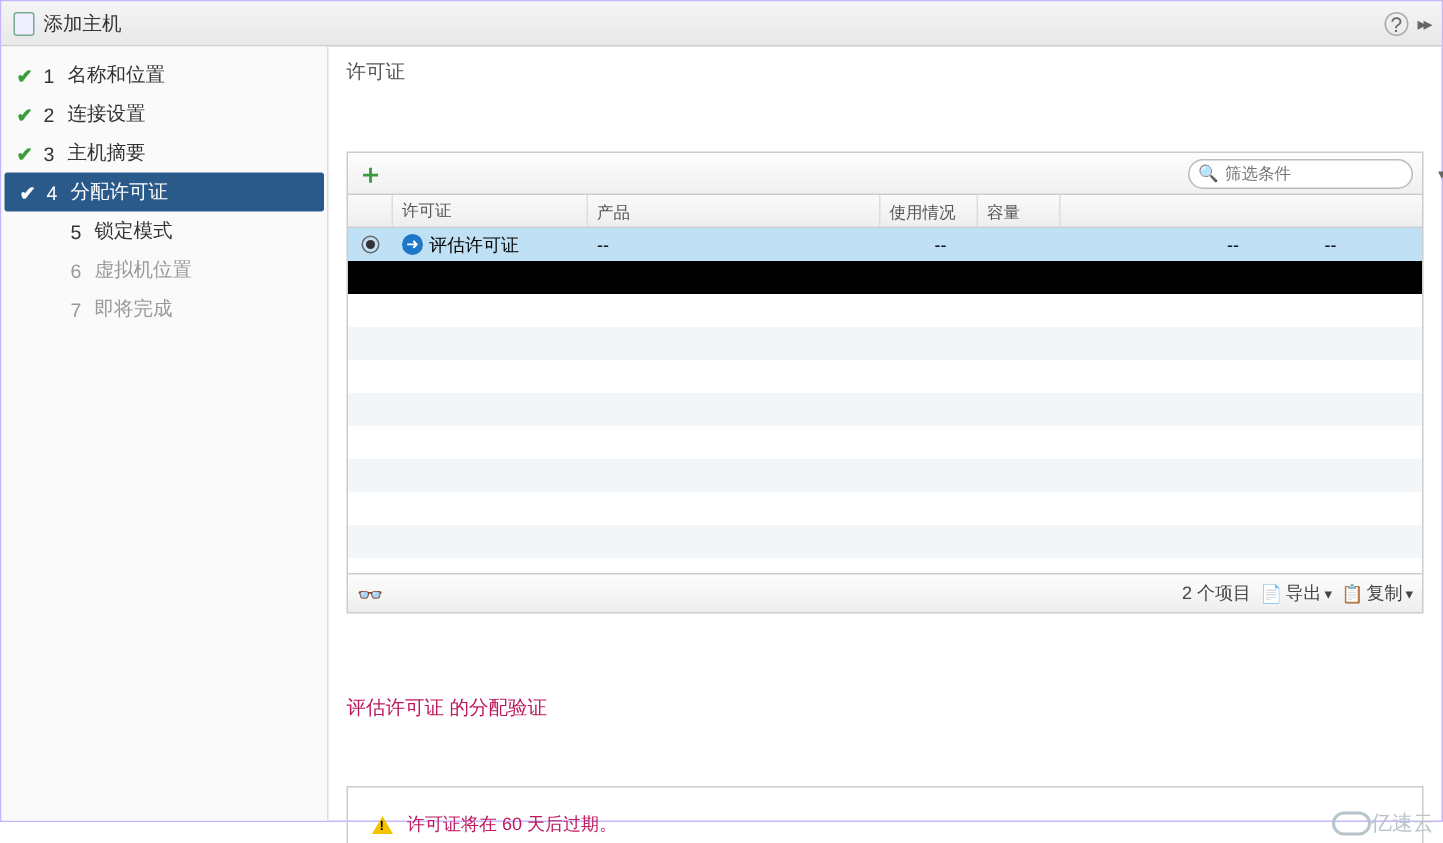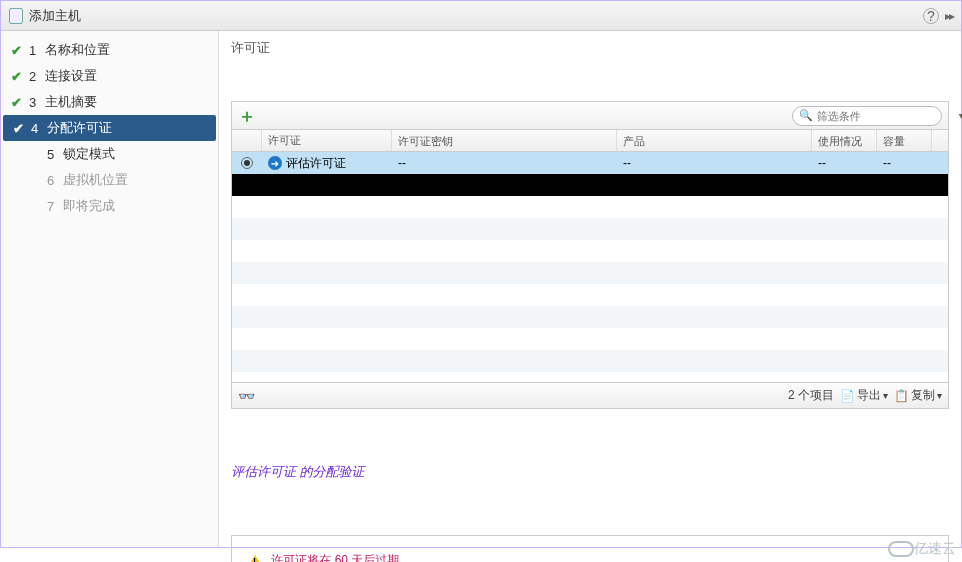--- a/index.html
+++ b/index.html
@@ -45,21 +45,21 @@
 .c4 { width:65px; }
 .c5 { width:55px; }
 .radio { width:12px; height:12px; border:1px solid #666; border-radius:50%; display:flex; align-items:center; justify-content:center; }
 .radio .dot { width:6px; height:6px; background:#333; border-radius:50%; }
 .arrow-ico { width:14px; height:14px; border-radius:50%; background:#1e78c8; color:#fff; display:inline-flex; align-items:center; justify-content:center; font-size:10px; margin-right:4px; }
 .tfoot { height:26px; background:linear-gradient(#fdfdfd,#eee); border-top:1px solid #ccc; display:flex; align-items:center; padding:0 6px; font-size:12px; color:#444; }
 .tfoot .bino { color:#555; margin-right:6px; font-size:14px; }
 .tfoot .spacer { flex:1; }
 .tfoot .act { margin-left:6px; display:flex; align-items:center; cursor:pointer; }
 .tfoot .act .ic { margin-right:2px; }
-.validation-title { font-size:13px; color:#6d28d9; margin:14px 0 14px;font-style:italic; }
+.validation-title { font-size:13px; color:#be185d; margin:14px 0 3px; }
 .validation-box { border:1px solid #ccc; height:74px; padding:16px; font-size:12px; color:#be185d; }
 .warn-ico { display:inline-block; width:0; height:0; border-left:7px solid transparent; border-right:7px solid transparent; border-bottom:12px solid #f5c400; position:relative; margin-right:6px; vertical-align:middle; }
 .warn-ico::after { content:"!"; position:absolute; left:-2px; top:1px; font-size:9px; color:#000; font-weight:bold; }
 .footer { height:40px; border-top:1px solid #ccc; background:linear-gradient(#fdfdfd,#eee); display:flex; align-items:center; justify-content:flex-end; padding:0 12px; gap:8px; }
 .btn { min-width:64px; height:24px; border:1px solid #aaa; background:linear-gradient(#fff,#eee); font-size:12px; color:#333; border-radius:2px; cursor:pointer; }
 .btn.disabled { color:#aaa; }
 .watermark { position:absolute; right:6px; bottom:4px; font-size:14px; color:#b8c4cc; display:flex; align-items:center; gap:0; pointer-events:none; }
 .watermark .cloud { width:26px; height:16px; border:2px solid #b8c4cc; border-radius:10px; position:relative; }
 </style>
 </head>
@@ -118,21 +118,20 @@
           <span class="spacer"></span>
           <div class="filter-box">
             <span class="mag">🔍</span>
             <input type="text" placeholder="筛选条件" style="">
             <span class="dd">▾</span>
           </div>
         </div>
         <div class="thead">
           <div class="c0"></div>
           <div class="c1">许可证</div>
-          <div class="c2">许可证密钥</div>
           <div class="c3">产品</div>
           <div class="c4">使用情况</div>
           <div class="c5">容量</div>
         </div>
         <div class="tbody">
           <div class="row sel">
             <div class="c0">
                 <span class="radio">
                   <span class="dot"></span>
                 </span>

